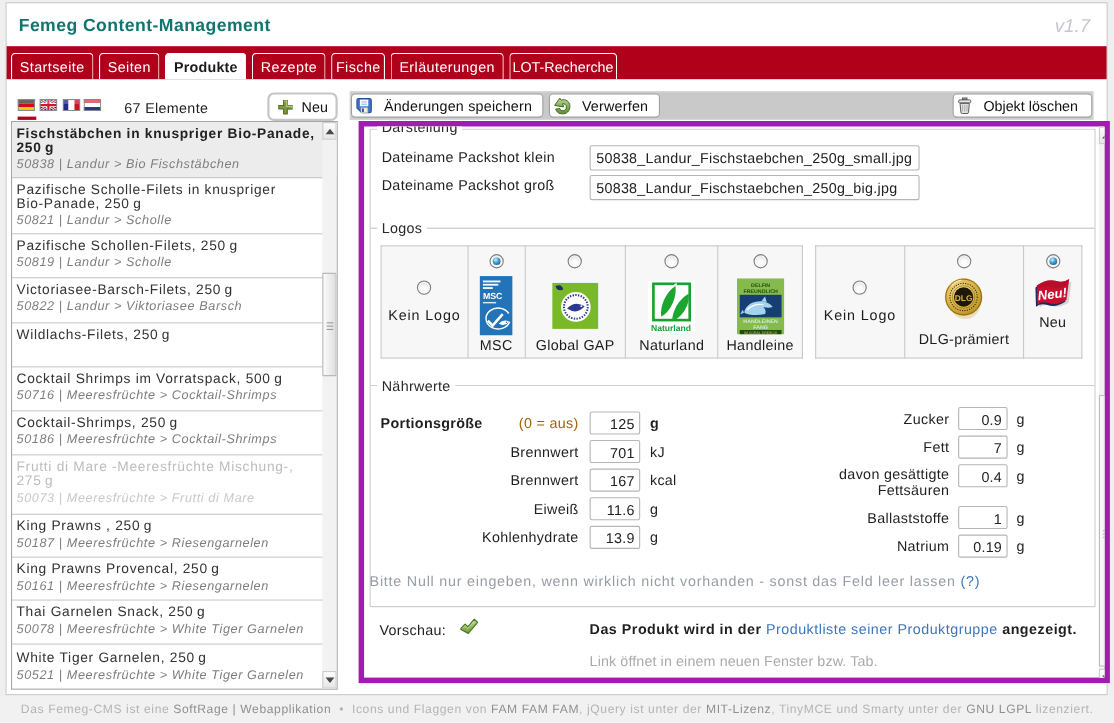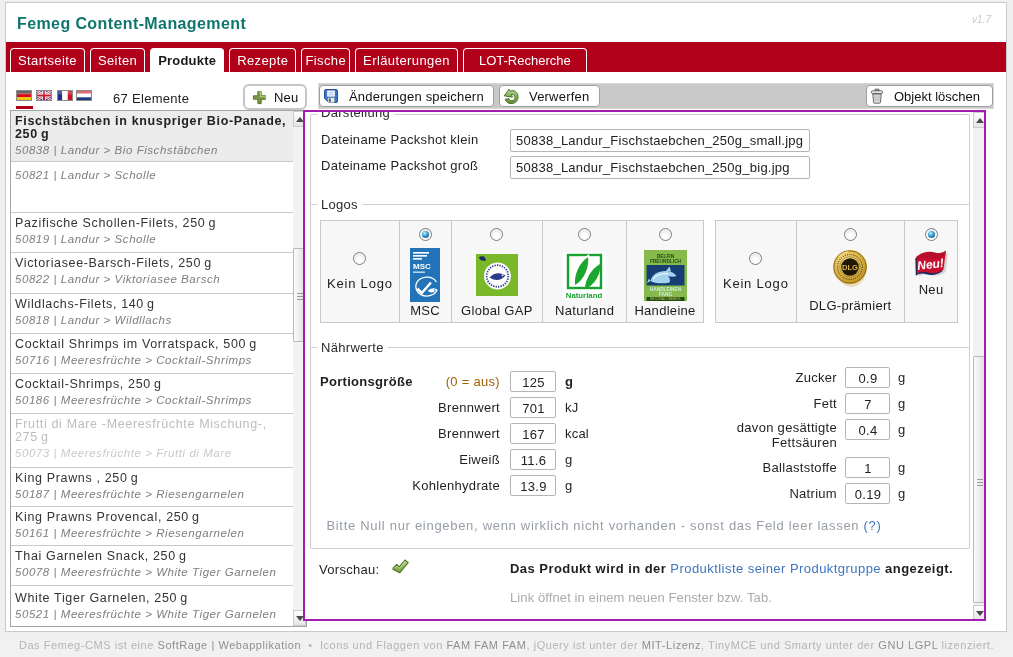--- a/index.html
+++ b/index.html
@@ -1,20 +1,20 @@
 <!DOCTYPE html>
 <html><head><meta charset="utf-8">
 <style>
 *{margin:0;padding:0;box-sizing:border-box}
 html,body{width:1013px;height:657px}
 body{font-family:"Liberation Sans",sans-serif;background:#EFEFEF;position:relative;overflow:hidden;font-size:13px;color:#222}
 .abs{position:absolute}
 .wrap{left:5px;top:2px;width:1002px;height:630px;background:#fff;border:1px solid #C9C9C9}
 .h1{left:17px;top:15px;font-size:16px;font-weight:bold;color:#0f766e;letter-spacing:.4px}
-.ver{right:22px;top:14px;font-style:italic;color:#C6C6CE;font-size:10px}
+.ver{right:22px;top:14px;font-style:italic;color:#C6C6CE;font-size:17px}
 .nav{left:6px;top:42px;width:1000px;height:30px;background:#B1011A}
 .tabs{position:absolute;left:4px;top:6px;white-space:nowrap}
 .tab{display:inline-block;height:24px;line-height:24px;padding:0 7px;margin-right:5px;border:1px solid #fff;border-bottom:none;border-radius:4px 4px 0 0;color:#fff;font-size:13px;letter-spacing:.4px;vertical-align:top}
 .tab.act{background:#fff;color:#1a1a1a;font-weight:bold}
 .flag{position:absolute;width:16px;height:11px}
 .lang-ul{left:16px;top:106px;width:17px;height:3px;background:#B1011A}
 .cnt{left:113px;top:91px;font-size:13px;letter-spacing:.3px}
 .btn{position:absolute;background:#fff;border:1px solid #A0A0A0;border-radius:4px;font-size:13px;color:#111;display:flex;align-items:center;letter-spacing:.2px;white-space:nowrap}
 .btn svg{flex:0 0 auto}
 .neu{left:243px;top:84px;width:64px;height:26px;border-radius:6px;border:2px solid #C6C6C6;padding:0 7px;gap:7px}
@@ -27,48 +27,48 @@
 .li.sel{background:#ECECEC}
 .li.sel .t{font-weight:bold;color:#222}
 .li.dis .t{color:#BDBDBD}
 .li.dis .m{color:#C9C9C9}
 .sbar{position:absolute;background:#F2F2F2}
 .sb-btn{position:absolute;left:0;width:13px;height:16px;background:linear-gradient(#FDFDFD,#E6E6E6);border:1px solid #CCC;display:flex;align-items:center;justify-content:center}
 .sb-thumb{position:absolute;left:0;width:13px;background:linear-gradient(90deg,#FBFBFB,#DFDFDF);border:1px solid #B9B9B9;border-radius:1px}
 .grip{position:absolute;left:3px;width:6px;height:1px;background:#9A9A9A}
 .tri-u{width:0;height:0;border-left:4px solid transparent;border-right:4px solid transparent;border-bottom:5px solid #4A4A4A}
 .tri-d{width:0;height:0;border-left:4px solid transparent;border-right:4px solid transparent;border-top:5px solid #4A4A4A}
-.panel{left:303px;top:110px;width:683px;height:511px;background:#fff;border:2px solid #a21caf;overflow:hidden}
+.panel{left:326px;top:110px;width:683px;height:511px;background:#fff;border:5px solid #a21caf;overflow:hidden}
 .fs{position:absolute;border:1px solid #CFCFCF;border-radius:1px}
 .leg{position:absolute;background:#fff;padding:0 4px;font-size:13px;color:#2A2A2A;line-height:15px;letter-spacing:.3px}
 .lbl{position:absolute;font-size:13px;color:#1F1F1F;letter-spacing:.3px;white-space:nowrap}
 .inp{position:absolute;background:#fff;border:1px solid #B5B5B5;border-radius:2px;font-size:13px;color:#222;line-height:21px;padding:0 5px;letter-spacing:.25px;white-space:nowrap;overflow:hidden}
-.num{text-align:center;padding-right:4px}
+.num{text-align:right;padding-right:4px}
 .rlab{position:absolute;font-size:13px;color:#1F1F1F;text-align:right;letter-spacing:.3px;white-space:nowrap}
 .unit{position:absolute;font-size:13px;color:#1F1F1F;letter-spacing:.2px}
 .ltable{position:absolute;border-collapse:collapse}
 .ltable td{border:1px solid #C9C9C9;background:#F7F7F7;text-align:center;vertical-align:top;padding:0}
 .cap{font-size:13px;color:#1c1c1c;letter-spacing:.3px}
 .radio{display:inline-block;width:13px;height:13px;border-radius:50%;border:1px solid #7E7E7E;background:radial-gradient(circle at 50% 62%,#FDFDFD 25%,#E9E9E9 60%,#D2D2D2 85%,#C2C2C2 100%);position:relative;box-shadow:inset 0 0 0 1px rgba(255,255,255,.85)}
 .radio.sel:after{content:"";position:absolute;left:2px;top:2px;width:7px;height:7px;border-radius:50%;background:radial-gradient(circle at 38% 32%,#B8E9F8 5%,#3FA3D8 40%,#16527E 90%,#0E3A5E 100%)}
 .rr{height:26px;display:flex;align-items:center;justify-content:center}
 .lg{height:56px;display:flex;align-items:center;justify-content:center}
 .kl{height:101px;display:flex;flex-direction:column;align-items:center;justify-content:center;gap:11px}
-.note{position:absolute;font-size:13px;color:#979DA5;letter-spacing:.7px;width:588px;text-align:center}
+.note{position:absolute;font-size:13px;color:#979DA5;letter-spacing:.7px;width:588px;text-align:left}
 .link{color:#3E76BE;text-decoration:none}
 .footer{left:0;top:633px;width:1013px;height:24px;background:#F1F1F1;font-size:11px;color:#B4B4B4;text-align:center;padding-top:6px;letter-spacing:.55px}
 .footer b{color:#8F8F8F;font-weight:normal}
 </style></head>
 <body>
 <div class="abs wrap"></div>
 <div class="abs h1">Femeg Content-Management</div>
 <div class="abs ver">v1.7</div>
 <div class="abs nav">
   <div class="tabs">
-    <span class="tab">Startseite</span><span class="tab">Seiten</span><span class="tab act" style="letter-spacing:.2px">Produkte</span><span class="tab">Rezepte</span><span class="tab" style="padding:0 3px">Fische</span><span class="tab">Erläuterungen</span><span class="tab" style="padding:0 15px;letter-spacing:0">LOT-Recherche</span>
+    <span class="tab">Startseite</span><span class="tab">Seiten</span><span class="tab act" style="letter-spacing:.2px">Produkte</span><span class="tab">Rezepte</span><span class="tab" style="padding:0 3px">Fische</span><span class="tab">Erläuterungen</span><span class="tab" style="padding:0 2px;letter-spacing:0">LOT-Recherche</span>
   </div>
 </div>
 
 <svg class="flag" style="left:16px;top:90px" viewBox="0 0 16 11">
     <rect width="16" height="3.7" fill="#3A3A3A"></rect>
     <rect y="3.7" width="16" height="3.6" fill="#D60818"></rect>
     <rect y="7.3" width="16" height="3.7" fill="#F2C800"></rect>
     <rect width="16" height="4.5" fill="#fff" opacity=".22"></rect>
     <rect x=".5" y=".5" width="15" height="10" fill="none" stroke="#8A8A8A"></rect>
   </svg>
@@ -140,33 +140,33 @@
     </svg>
     <span>Objekt löschen</span>
   </div>
 
 <div class="abs list">
 <div class="li sel" style="height:51px">
       <div class="t">Fischstäbchen in knuspriger Bio-Panade,<br>250 g</div>
       <div class="m">50838 | Landur &gt; Bio Fischstäbchen</div>
     </div>
 <div class="li" style="height:51px">
+      <div class="t">Pazifische Scholle-Filets in knuspriger<br>Bio-Panade, 250 g</div>
       <div class="m">50821 | Landur &gt; Scholle</div>
     </div>
 <div class="li" style="height:40px">
       <div class="t">Pazifische Schollen-Filets, 250 g</div>
       <div class="m">50819 | Landur &gt; Scholle</div>
     </div>
 <div class="li" style="height:41px">
       <div class="t">Victoriasee-Barsch-Filets, 250 g</div>
       <div class="m">50822 | Landur &gt; Viktoriasee Barsch</div>
     </div>
 <div class="li" style="height:40px">
-      <div class="t">Wildlachs-Filets, 140 g</div>
-      <div class="m">50818 | Landur &gt; Wildllachs</div>
+      <div class="t">Wildlachs-Filets, 250 g</div>
     </div>
 <div class="li" style="height:40px">
       <div class="t">Cocktail Shrimps im Vorratspack, 500 g</div>
       <div class="m">50716 | Meeresfrüchte &gt; Cocktail-Shrimps</div>
     </div>
 <div class="li" style="height:40px">
       <div class="t">Cocktail-Shrimps, 250 g</div>
       <div class="m">50186 | Meeresfrüchte &gt; Cocktail-Shrimps</div>
     </div>
 <div class="li dis" style="height:54px">

